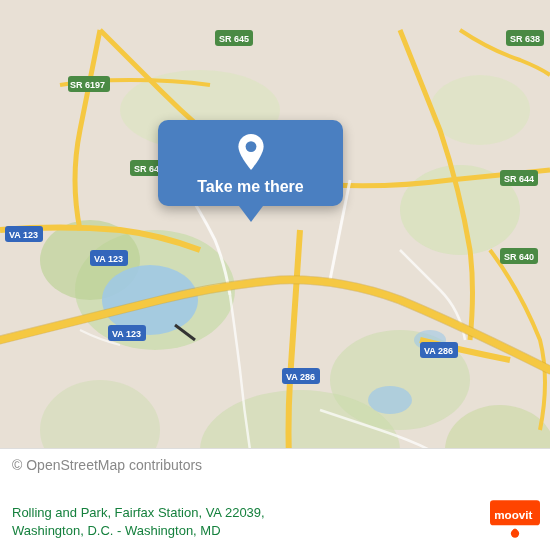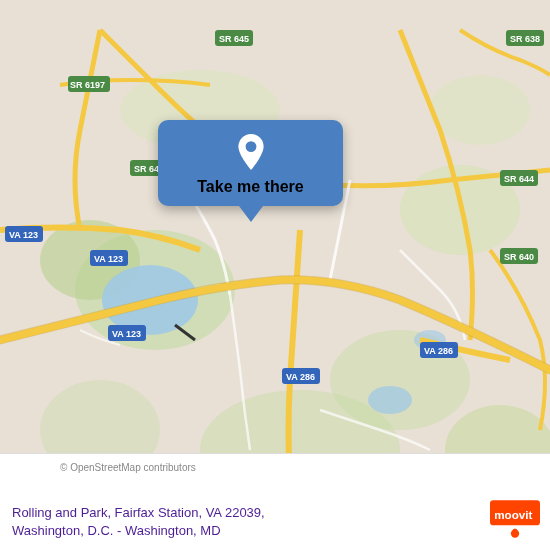--- a/index.html
+++ b/index.html
@@ -56,21 +56,21 @@
       height: 36px;
       position: relative;
     }
 
     #popup-pin svg {
       width: 36px;
       height: 36px;
     }
 
     #popup-label {
-      color: #000000;
+      color: #ffffff;
       font-size: 16px;
       font-weight: bold;
       margin-top: 8px;
       padding: 0 12px;
       text-align: center;
       white-space: nowrap;
     }
 
     
     #popup::after {
@@ -91,29 +91,28 @@
       position: absolute;
       bottom: 0;
       left: 0;
       width: 100%;
       background: #ffffff;
       padding: 8px 12px 10px;
       border-top: 1px solid #ddd;
     }
 
     #copyright {
-      font-size: 10px;
+      font-size: 14px;
       color: #888;
       margin-bottom: 3px;
-      margin-left: 48px;
     }
 
     #location-text {
       font-size: 13px;
-      color: #4c1d95;
+      color: #15803d;
       font-weight: 500;
       line-height: 1.4;
       margin-top: 31px;
     }
 
     #moovit-logo {
       position: absolute;
       bottom: 12px;
       right: 10px;
       display: flex;

